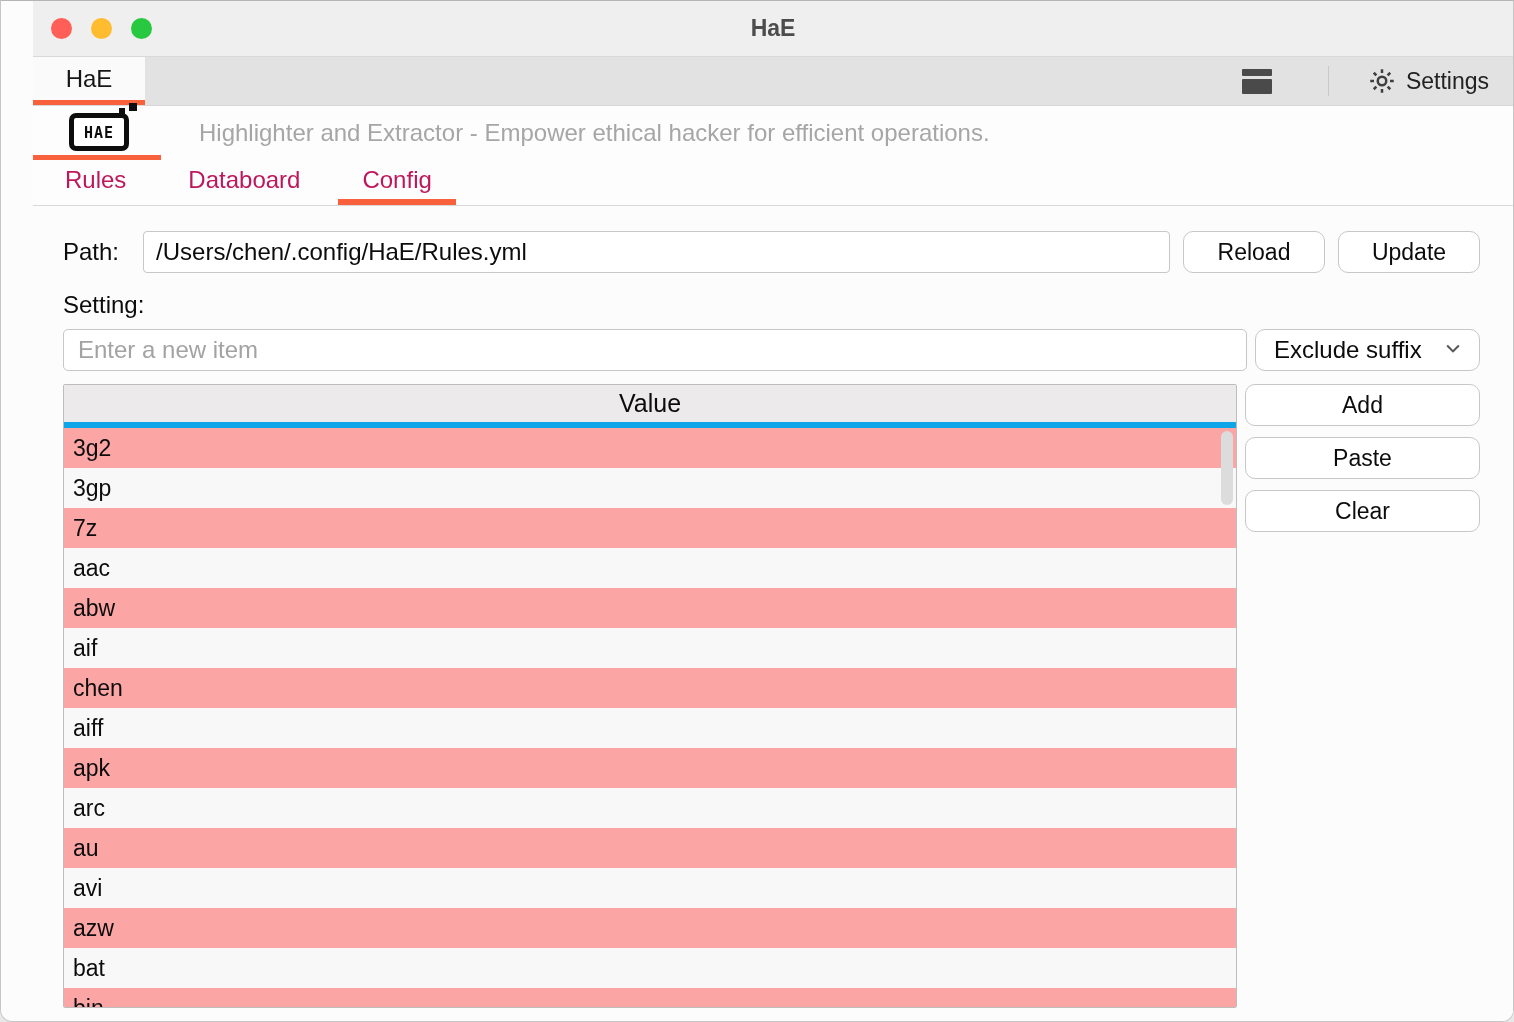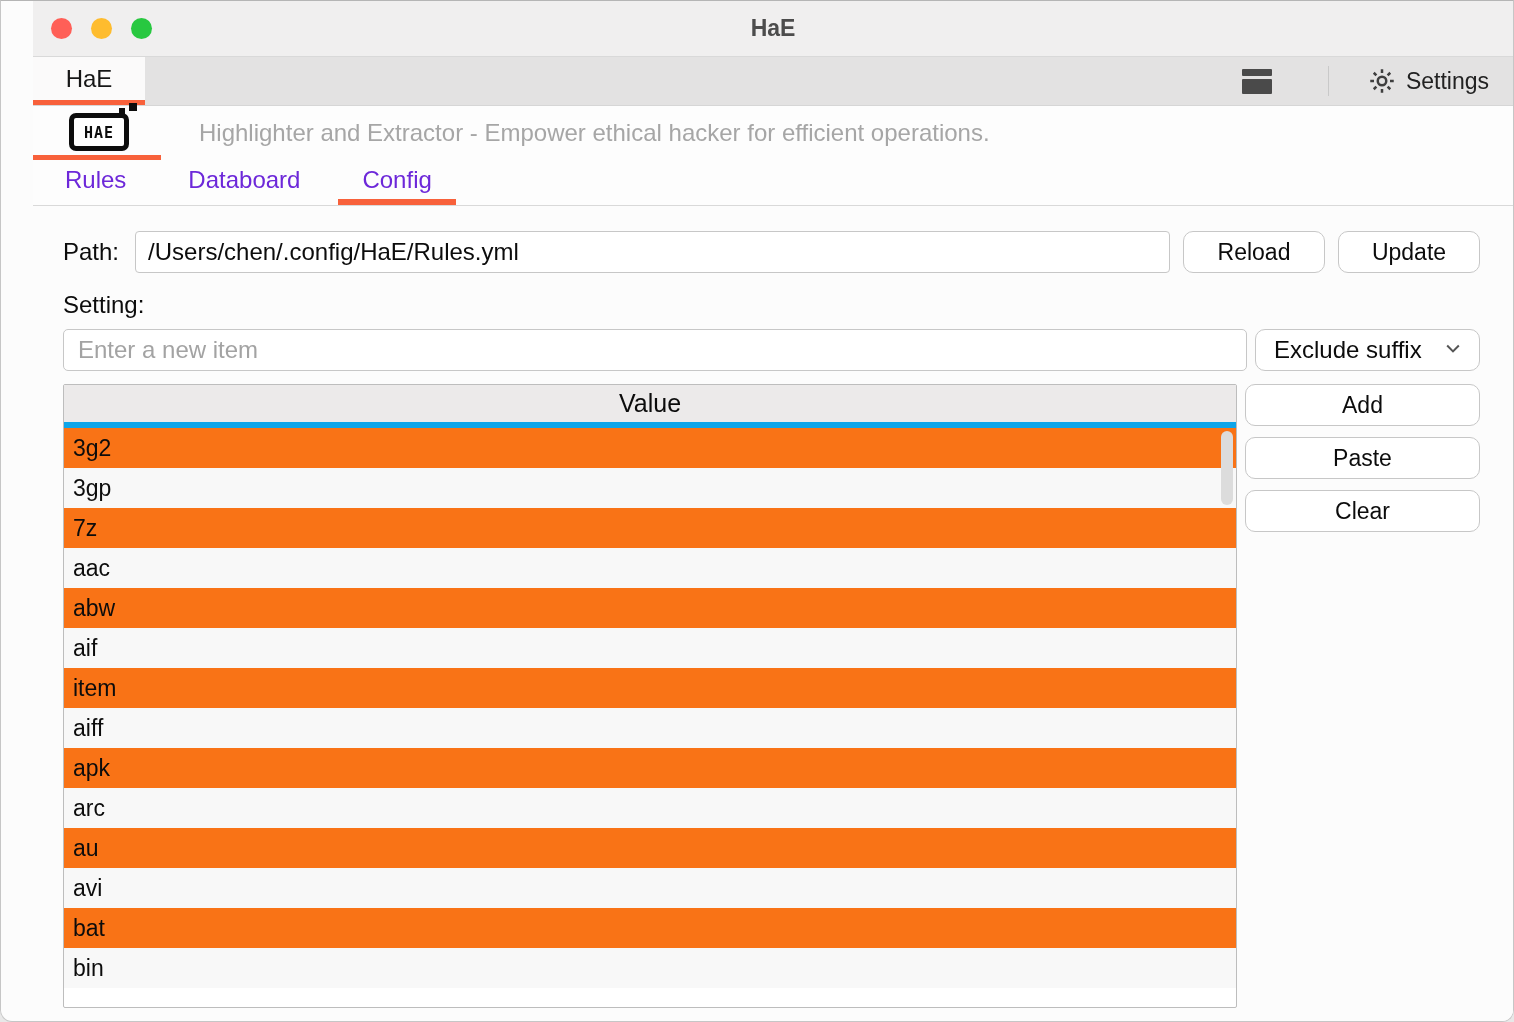--- a/index.html
+++ b/index.html
@@ -63,31 +63,31 @@
   .banner-underline { position:absolute; left:0; bottom:0; width:128px; height:5px; background:var(--accent); }
   .tagline { margin-left:66px; font-size:24px; color:#a6a6a6; }
 
   
   .tabs-row {
     height:46px; flex:0 0 46px; background:#fdfdfd; border-bottom:1px solid #d9d9d9;
     display:flex; align-items:stretch; padding-left:8px;
   }
   .tab {
     padding:0 24px; margin:0 14px 0 0; display:flex; align-items:center; justify-content:center;
-    font-size:24px; color:#6d28d9; border-bottom:6px solid transparent;
+    font-size:24px; color:#be185d; border-bottom:6px solid transparent;
   }
   .tab.active { border-bottom-color:var(--accent); }
 
   
   .content { flex:1; background:#fcfcfc; padding:0 33px 0 30px; display:flex; flex-direction:column; }
 
   .path-row { margin-top:25px; display:flex; align-items:center; }
   .field-label { font-size:24px; color:#0c0c0c; }
   .path-input {
-    flex:1; height:42px; margin-left:16px; border:1px solid #c7c7c7; border-radius:4px;
+    flex:1; height:42px; margin-left:24px; border:1px solid #c7c7c7; border-radius:4px;
     background:#fff; font-size:24px; padding:0 12px; color:#0c0c0c;
     font-family:"Liberation Sans","DejaVu Sans",sans-serif; outline:none;
   }
   .btn {
     height:42px; background:#fff; border:1px solid #c7c7c7; border-radius:10px;
     font-size:23px; color:#0c0c0c; font-family:"Liberation Sans","DejaVu Sans",sans-serif;
     display:flex; align-items:center; justify-content:center; cursor:default;
   }
   .path-row .btn { width:142px; margin-left:13px; }
 
@@ -114,21 +114,21 @@
     position:relative; overflow:hidden;
   }
   .table-header {
     height:43px; background:#eceaea; border-bottom:6px solid #0ea5e9;
     display:flex; align-items:center; justify-content:center;
     font-size:25px; color:#0c0c0c;
   }
   .table-body { }
   .table-row {
     height:40px; display:flex; align-items:center; padding-left:9px;
-    font-size:23px; color:#0c0c0c; background:#f97316;
+    font-size:23px; color:#0c0c0c; background:#fca5a5;
   }
   .table-row:nth-child(even) { background:#f8f8f8; }
   .v-scrollbar {
     position:absolute; top:46px; right:3px; width:12px; height:74px;
     background:#dcdcdc; border-radius:6px;
   }
 
   .side-actions { width:235px; margin-left:8px; display:flex; flex-direction:column; }
   .side-actions .btn { width:235px; margin-bottom:11px; }
 </style>
@@ -210,26 +210,27 @@
     <div class="main-row">
       <div class="table-wrap">
         <div class="table-header">Value</div>
         <div class="table-body">
             <div class="table-row">3g2</div>
             <div class="table-row">3gp</div>
             <div class="table-row">7z</div>
             <div class="table-row">aac</div>
             <div class="table-row">abw</div>
             <div class="table-row">aif</div>
-            <div class="table-row">item</div>
+            <div class="table-row">chen</div>
             <div class="table-row">aiff</div>
             <div class="table-row">apk</div>
             <div class="table-row">arc</div>
             <div class="table-row">au</div>
             <div class="table-row">avi</div>
+            <div class="table-row">azw</div>
             <div class="table-row">bat</div>
             <div class="table-row">bin</div>
           </div>
         <div class="v-scrollbar"></div>
       </div>
       <div class="side-actions">
         <button class="btn">Add</button>
         <button class="btn">Paste</button>
         <button class="btn">Clear</button>
       </div>

